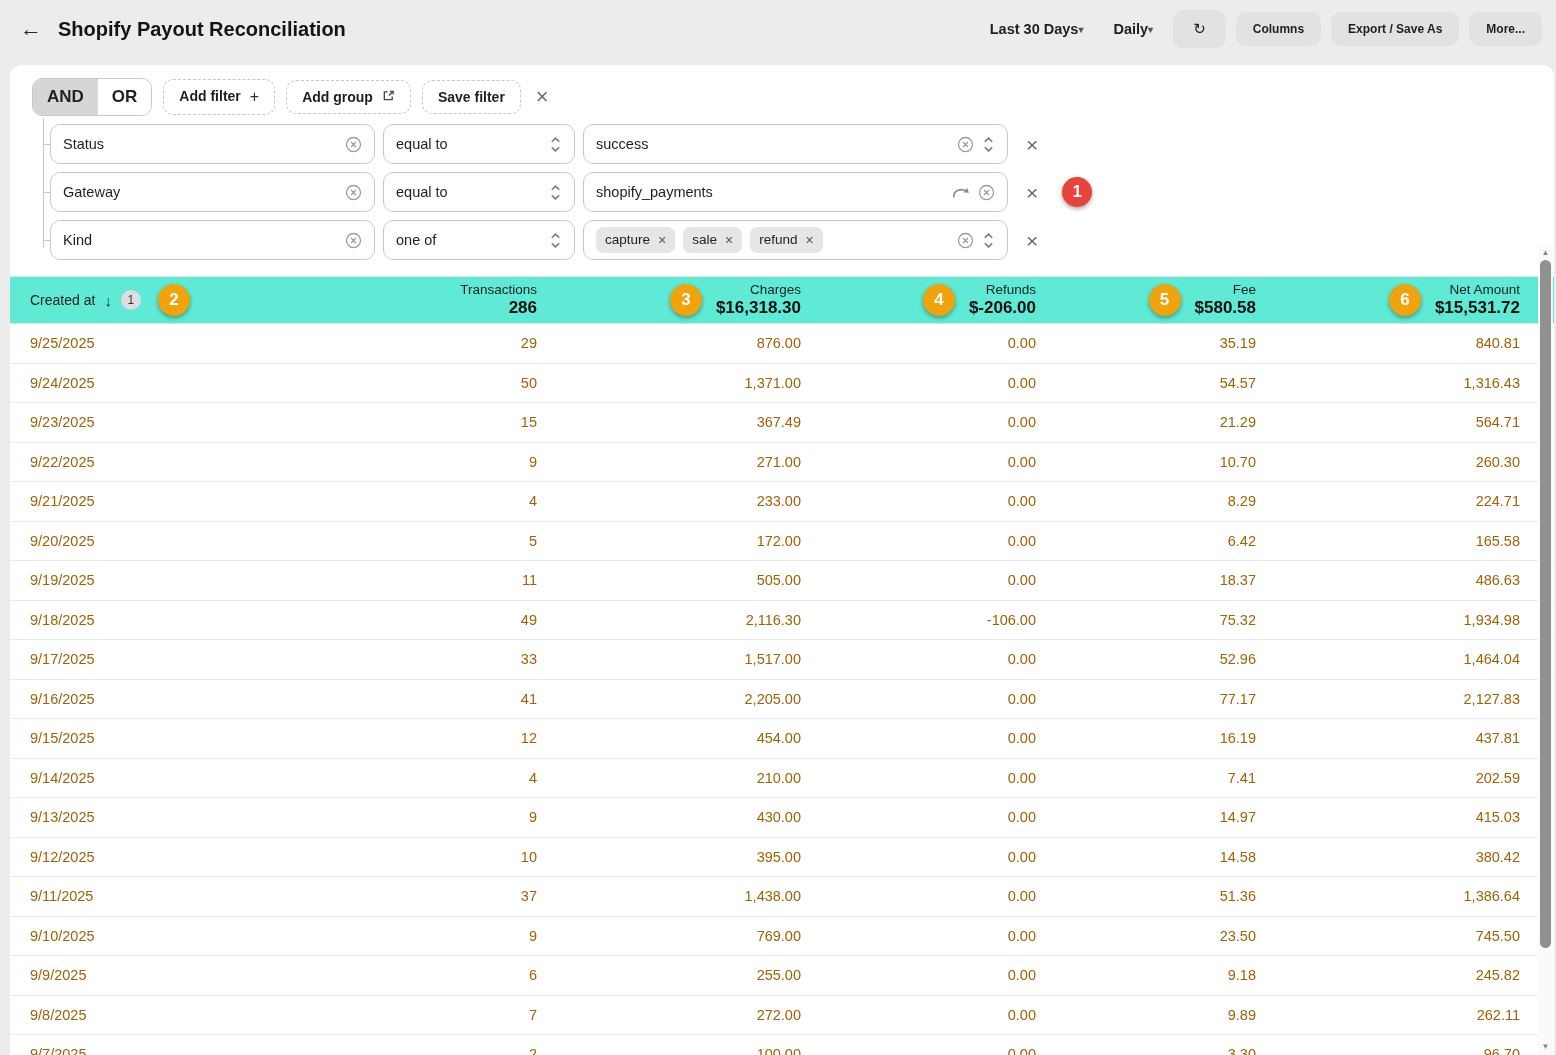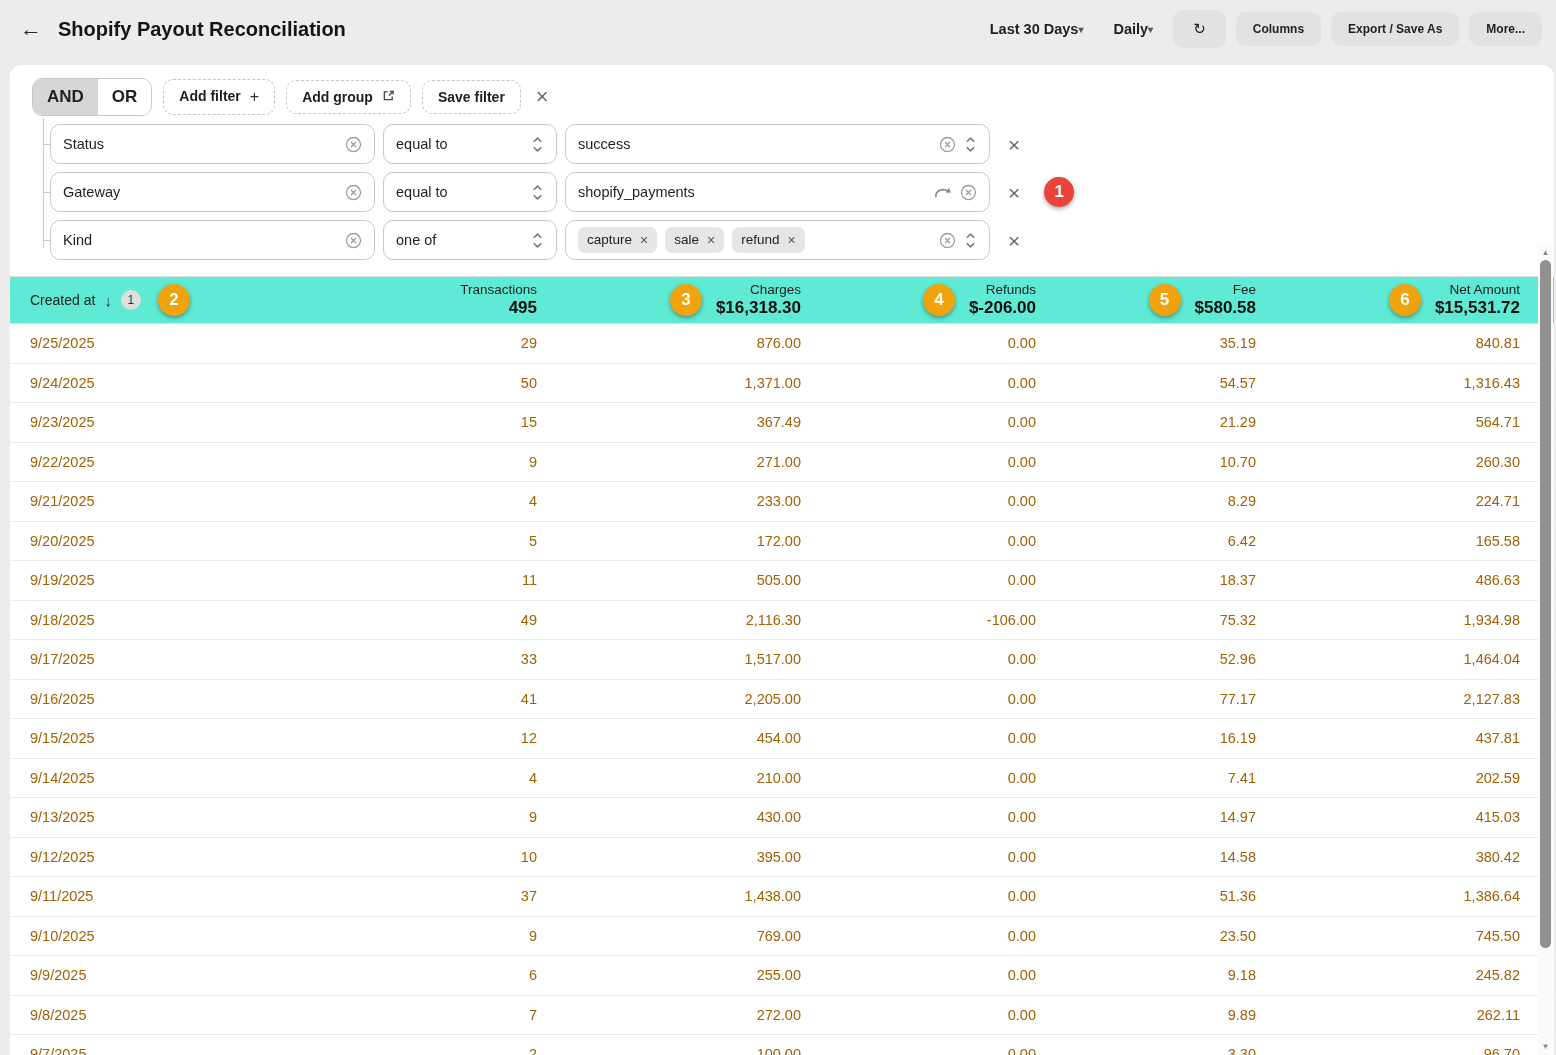--- a/index.html
+++ b/index.html
@@ -43,21 +43,21 @@
   .frows { margin-left:33px; position:relative; padding-bottom:2px; }
   .frows::before { content:""; position:absolute; left:0; top:-6px; bottom:22px; width:1px; background:#c9c9c9; }
   .frow { display:flex; align-items:center; height:40px; margin-bottom:8px; position:relative; padding-left:7px; gap:8px; }
   .frow::before { content:""; position:absolute; left:0; top:50%; width:7px; height:1px; background:#c9c9c9; }
   .fbox {
     height:40px; border:1px solid #c9c9c9; border-radius:10px; background:#fff;
     display:flex; align-items:center; padding:14px 12px; font-size:14.5px; color:#1f1f1f; gap:8px;
   }
   .fbox .grow { flex:1; }
   .field-box { width:325px; }
-  .op-box { width:174px; }
+  .op-box { width:192px; }
   .val-box { width:425px; }
   .chip { display:flex; align-items:flex-start; gap:8px; background:#e6e6e6; border-radius:7px; padding:5px 9px; font-size:13.5px; color:#222; cursor:pointer; }
   .chip .chip-x { color:#555; font-size:14px; }
   .row-remove { font-size:21px; color:#666; cursor:pointer; margin-left:10px; line-height:1; }
   .svg-ic { display:flex; align-items:center; }
   
   .abadge {
     width:32px; height:32px; border-radius:50%; display:flex; align-items:center; justify-content:center;
     color:#fff; font-size:17px; font-weight:bold; box-shadow:0 2px 4px rgba(0,0,0,.35); flex:0 0 auto;
   }
@@ -272,21 +272,21 @@
     <div class="thead">
       <div class="hc first">
         <span class="hlabel" style="font-size:14px;">Created at</span>
         <span class="sort-arrow">↓</span>
         <span class="prio-badge">1</span>
         <span class="abadge orange" style="margin-left:8px;">2</span>
       </div>
       <div class="hc">
         <div class="hstack">
           <div class="hlabel">Transactions</div>
-          <div class="htotal">495</div>
+          <div class="htotal">286</div>
         </div>
       </div>
       <div class="hc">
         <span class="abadge orange">3</span>
         <div class="hstack">
           <div class="hlabel">Charges</div>
           <div class="htotal">$16,318.30</div>
         </div>
       </div>
       <div class="hc">

